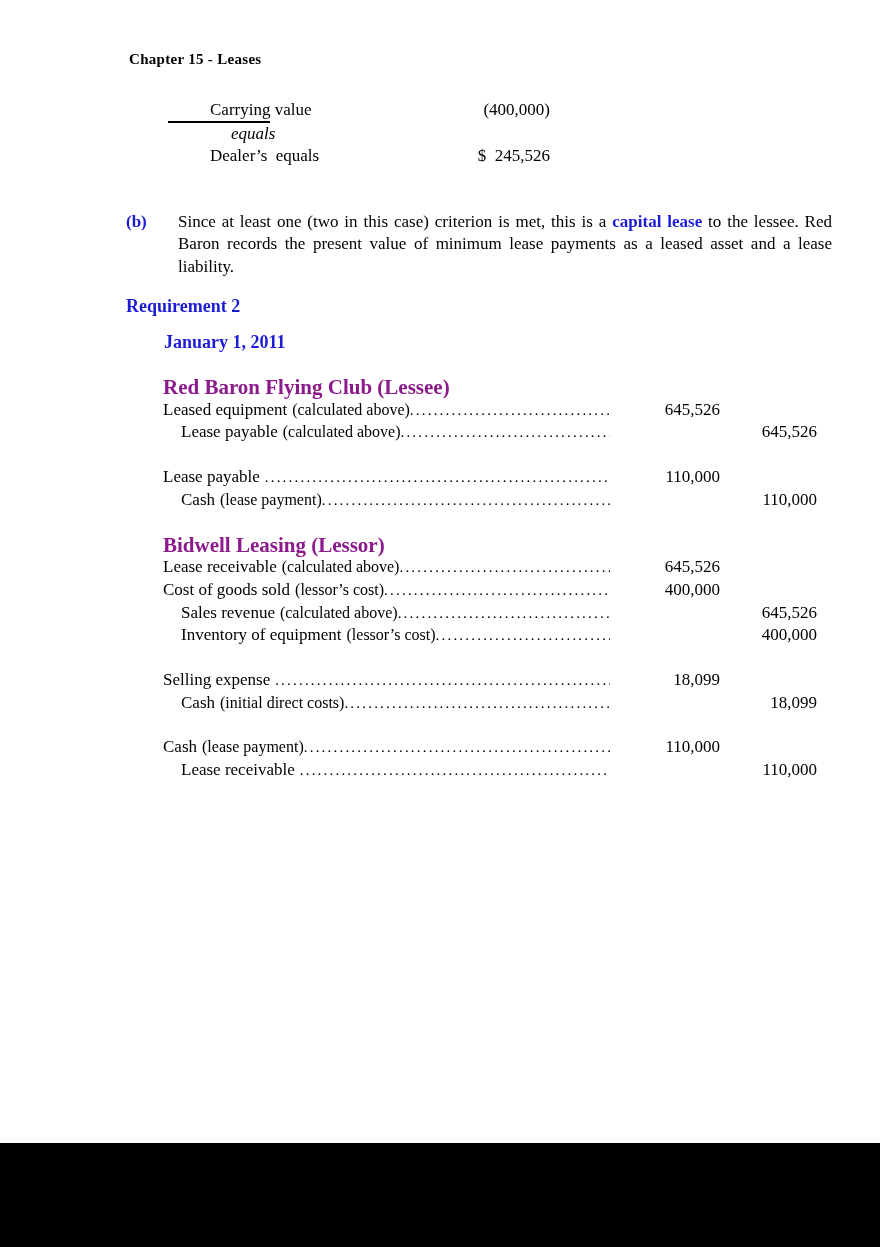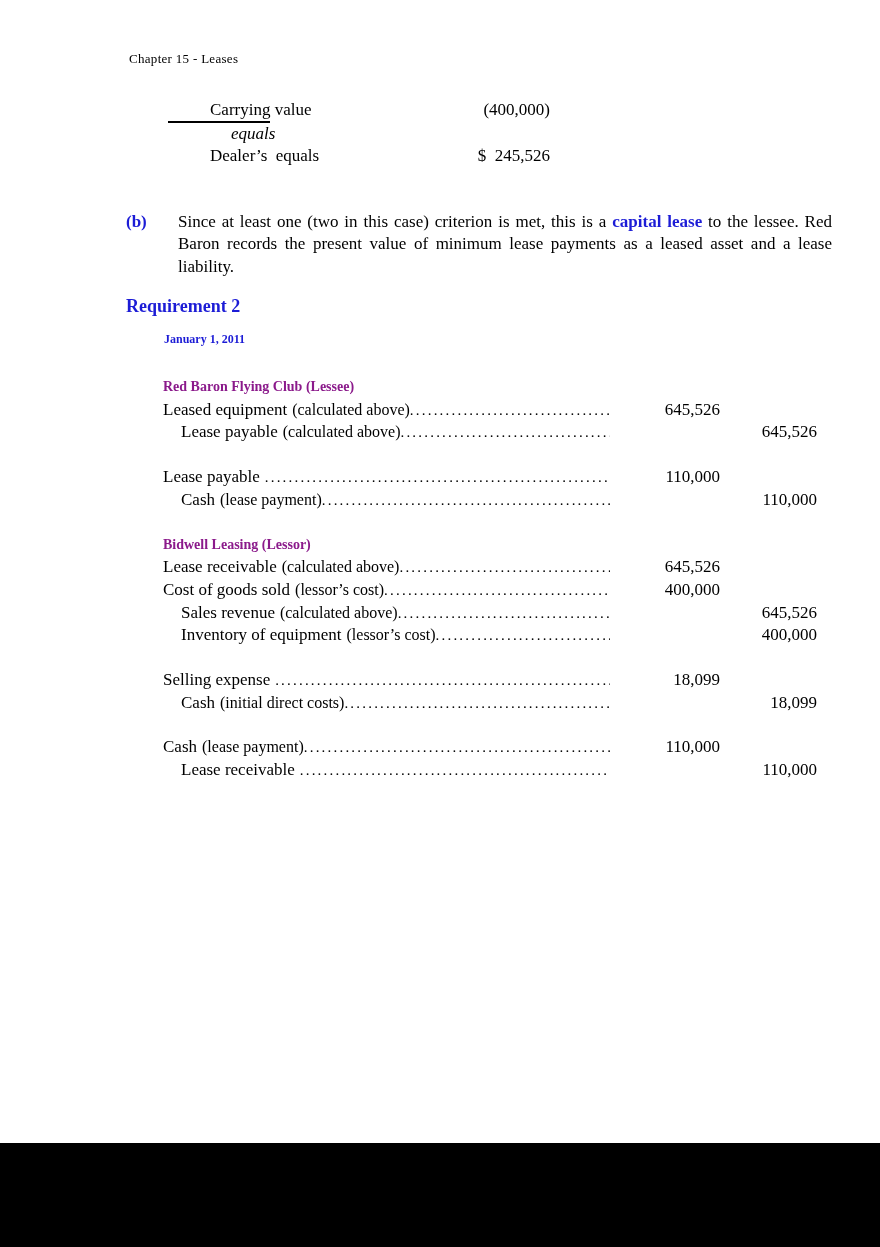--- a/index.html
+++ b/index.html
@@ -10,22 +10,23 @@
     background: #ffffff;
     font-family: "Liberation Serif", "DejaVu Serif", serif;
     color: #000000;
     overflow: hidden;
   }
 
   
   .doc-header {
     position: absolute;
     left: 129px; top: 51px;
-    font-size: 13px;
+    font-size: 15px;
     letter-spacing: 0.3px;
+    font-weight: bold;
   }
 
   
   .comp-block {
     position: absolute;
     left: 210px; top: 99px;
     width: 340px;
     font-size: 17px;
     line-height: 22px;
   }
@@ -58,33 +59,33 @@
   }
   .hl-blue { color: #1C1CD6; font-weight: bold; }
 
   
   .req-heading {
     position: absolute; left: 126px; top: 296px;
     font-size: 18px; font-weight: bold; color: #1C1CD6;
   }
   .date-heading {
     position: absolute; left: 164px; top: 332px;
-    font-size: 12px; font-weight: bold; color: #1C1CD6;
+    font-size: 18px; font-weight: bold; color: #1C1CD6;
   }
 
   
   .journal {
     position: absolute;
     left: 163px; top: 376px;
     width: 654px;
     font-size: 17px;
     line-height: 22.7px;
   }
   .j-heading {
-    font-size: 14px;
+    font-size: 21px;
     font-weight: bold;
     color: #8B1A8B;
   }
   .j-row { display: flex; align-items: baseline; }
   .acct {
     flex: 0 0 447px;
     display: flex;
     align-items: baseline;
     white-space: nowrap;
     overflow: hidden;

